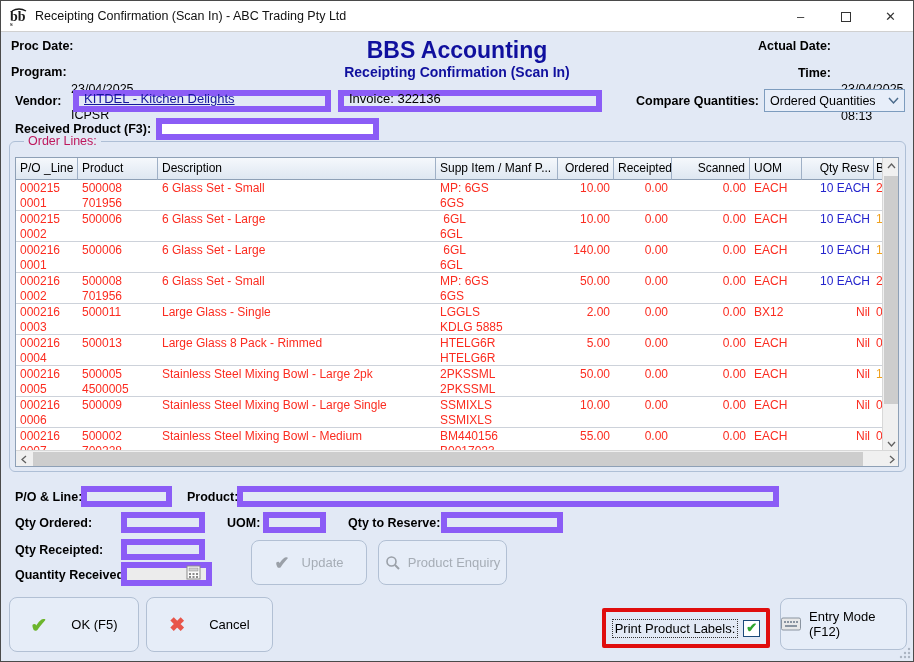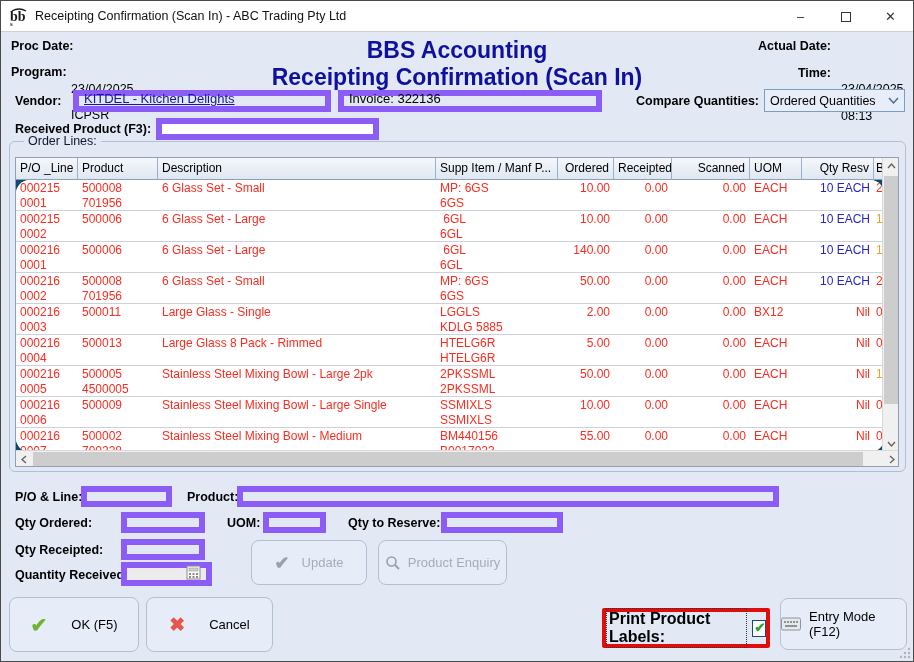--- a/index.html
+++ b/index.html
@@ -14,36 +14,36 @@
   .app-icon{width:20px;height:20px;margin:0 6px 0 8px;flex:0 0 auto;}
   .title-text{font-size:12.5px;color:#111;}
   .win-controls{position:absolute;right:0;top:0;height:31px;display:flex;}
   .win-btn{width:45px;height:31px;display:flex;align-items:center;justify-content:center;font-size:13px;color:#333;cursor:default;}
   .win-btn .sq{width:10px;height:10px;border:1px solid #333;}
   
   .lbl{font-weight:bold;font-size:12.5px;}
   .val{font-size:12.5px;margin-top:43px;}
   .abs{position:absolute;}
   .app-title{position:absolute;left:0;right:0;top:36px;text-align:center;font-size:23px;font-weight:bold;color:#10109e;}
-  .screen-title{position:absolute;left:0;right:0;top:63px;text-align:center;font-size:23px;font-weight:bold;color:#10109e;}
+  .screen-title{position:absolute;left:0;right:0;top:63px;text-align:center;font-size:14px;font-weight:bold;color:#10109e;}
   
   .fieldbox{position:absolute;border:6px solid #8b5cf6;background:#e2e9f5;font-size:13px;display:flex;align-items:flex-end;padding:0 5px;}
   .fieldbox.white{background:#fff;}
   .fieldbox.gray{background:#ececec;}
   .vendor-link{color:#16169c;text-decoration:underline;font-size:13px;cursor:pointer;white-space:nowrap;}
   .selectbox{position:absolute;border:1px solid #7d9cbe;background:#e7eef9;font-size:12.5px;display:flex;align-items:center;padding:0 5px;justify-content:space-between;}
   .chev{width:11px;height:8px;margin-left:4px;}
   
   .groupbox{position:absolute;left:8px;top:140px;width:897px;height:331px;border:1px solid #aebfd6;border-radius:6px;}
-  .groupbox-label{position:absolute;left:14px;top:-8px;background:#e2e9f5;padding:0 4px;font-size:12.5px;color:#0f172a;}
+  .groupbox-label{position:absolute;left:14px;top:-8px;background:#e2e9f5;padding:0 4px;font-size:12.5px;color:#be185d;}
   
   .table{position:absolute;left:14px;top:156px;width:884px;height:310px;background:#0c4a6e;border:1px solid #8ea0b6;overflow:hidden;}
   .thead{position:absolute;left:0;top:0;height:22px;width:868px;display:flex;background:linear-gradient(#f5f8fc,#dde6f1);}
   .hc{height:22px;font-size:12px;padding:3px 4px 0 4px;border-right:1px solid #9fb0c6;border-bottom:1px solid #8ea0b6;white-space:nowrap;overflow:hidden;}
-  .rows{position:absolute;left:0;top:22px;width:868px;height:272px;overflow:hidden;background:#fff;border-radius:14px;}
+  .rows{position:absolute;left:0;top:22px;width:868px;height:272px;overflow:hidden;background:#fff;}
   .trow{display:flex;height:31px;border-bottom:1px solid #cdd2da;background:#fff;}
   .cell{font-size:12px;padding:1px 4px 0 4px;line-height:15px;white-space:pre;overflow:hidden;color:#fb2c20;}
   .c0{width:62px;} .c1{width:80px;} .c2{width:278px;} .c3{width:122px;}
   .c4{width:56px;text-align:right;} .c5{width:58px;text-align:right;}
   .c6{width:78px;text-align:right;} .c7{width:52px;} .c8{width:72px;text-align:right;} .c9{width:10px;padding-left:2px;}
   .cell div{height:15px;}
   .qr.reserved{color:#2424cd;} .qr.nil{color:#fb2c20;}
   .ex.red{color:#fb2c20;} .ex.orange{color:#efa01e;}
   
   .vscroll{position:absolute;right:0;top:0;width:16px;height:294px;background:#f0f0f0;border-left:1px solid #d8d8d8;}
@@ -53,21 +53,21 @@
   .hthumb{position:absolute;left:17px;top:1px;height:14px;width:830px;background:#cdcdcd;}
   
   .btn{position:absolute;background:#e6edf8;border:1px solid #b2c0d4;border-radius:8px;display:flex;align-items:center;justify-content:center;font-size:13px;gap:12px;cursor:pointer;}
   .btn .icon{flex:0 0 auto;display:flex;align-items:center;}
   .btn.disabled{color:#a6adb6;cursor:default;}
   .check-green{color:#6cb52c;font-size:20px;font-weight:bold;}
   .x-red{color:#e8554a;font-size:19px;font-weight:bold;}
   .check-gray{color:#9aa0a8;font-size:18px;font-weight:bold;}
   
   .red-rect{position:absolute;left:601px;top:607px;width:168px;height:40px;border:4px solid #e00d0d;border-radius:2px;display:flex;align-items:center;justify-content:center;background:transparent;}
-  .pl-label{font-weight:bold;font-size:16px;border:1px dotted #333;padding:1px 2px;}
+  .pl-label{font-weight:normal;font-size:13px;border:1px dotted #333;padding:1px 2px;}
   .checkbox{width:17px;height:17px;background:#fff;border:1px solid #1b4a7a;margin-left:5px;position:relative;cursor:pointer;}
   .checkbox.checked::after{content:"\2714";position:absolute;left:2px;top:-1px;color:#2ea52e;font-size:13px;font-weight:bold;}
   .grip{position:absolute;right:2px;bottom:2px;}
 </style>
 </head>
 <body>
 
 <div class="window">
 
   <div class="titlebar">

